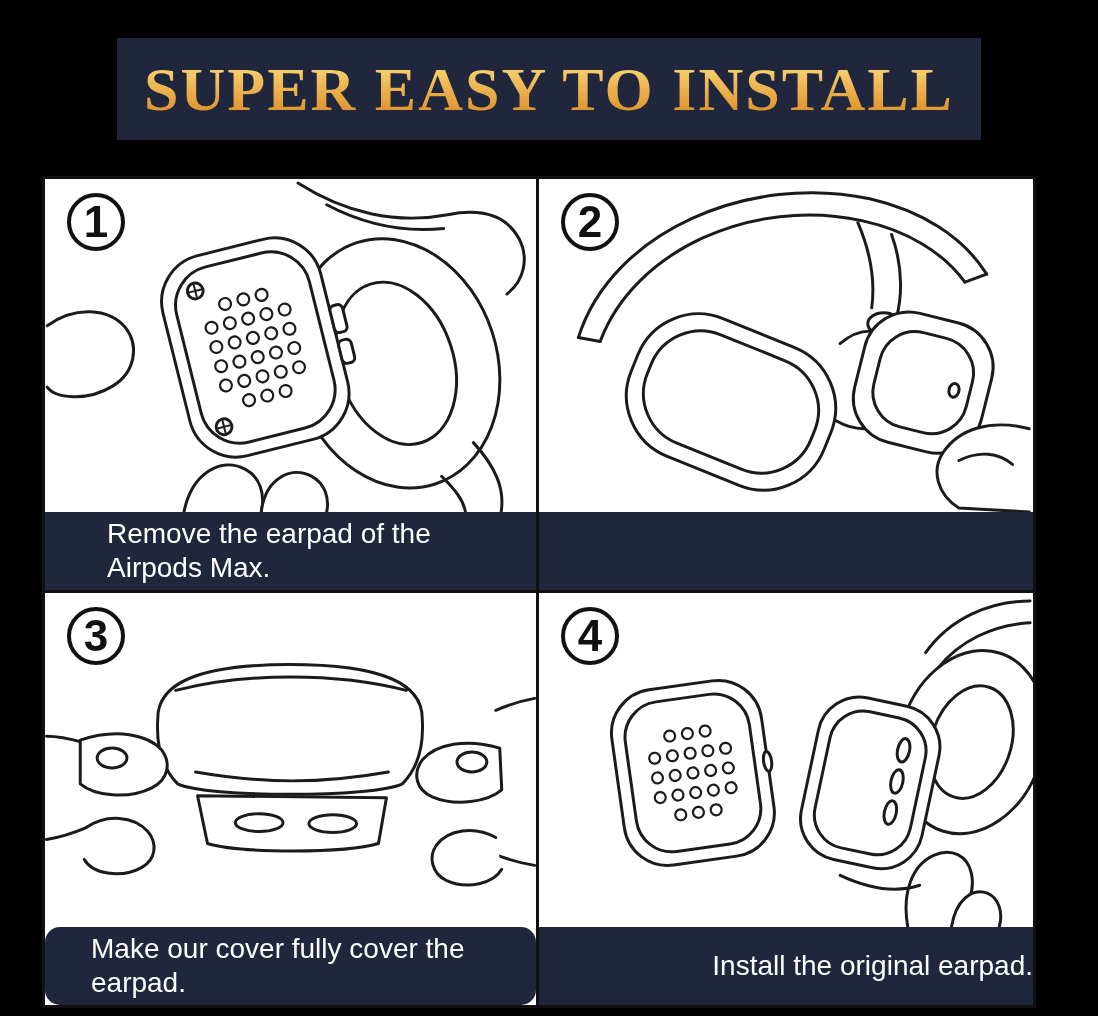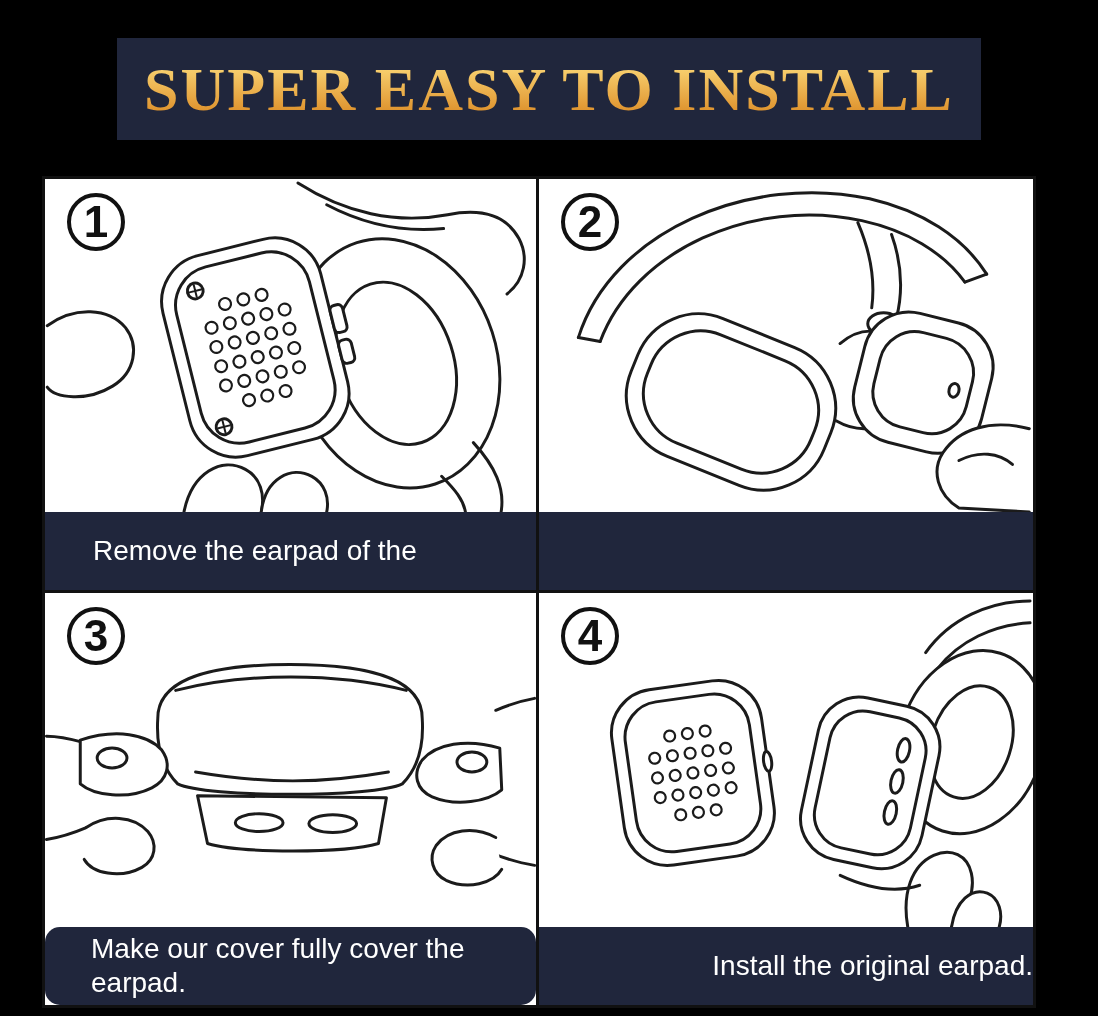--- a/index.html
+++ b/index.html
@@ -83,21 +83,21 @@
     height: 78px;
     background: var(--caption_bg, #20263c);
     color: var(--caption_text, #ffffff);
     font-size: 28px;
     line-height: 34px;
     display: flex;
     flex-direction: column;
     justify-content: center;
   }
   .caption .line:empty { display: none; }
-  .caption-1 { padding-left: 48px; }
+  .caption-1 { padding-left: 62px; }
   .caption-2 { padding-left: 36px; }
   .caption-3 { padding-left: 46px; border-radius: 15px; }
   .caption-4 { padding-left: 64px; align-items: flex-end; }
 </style>
 </head>
 <body>
 
 <div class="page">
 
   <div class="banner">
@@ -164,20 +164,21 @@
 
             <path d="M0,148 C28,128 62,130 79,150 C93,168 89,195 66,209 C40,225 8,221 0,210" fill="#fff"></path>
 
             <path d="M138,336 C146,296 176,280 200,293 C215,301 220,318 216,336" fill="#fff"></path>
             <path d="M216,336 C220,302 246,289 267,300 C280,307 285,322 282,336" fill="#fff"></path>
           </g>
         </svg>
       </div>
       <div class="caption caption-1">
         <div class="line">Remove the earpad of the</div>
+        <div class="line">Airpods Max.</div>
       </div>
     </div>
 
     <div class="cell">
       <div class="badge">2</div>
       <div class="illus">
         <svg viewBox="0 0 491 336">
           <g fill="none" stroke="#1b1b1b" stroke-width="3" stroke-linecap="round" stroke-linejoin="round">
 
             <path d="M36,160 C70,52 210,-6 330,20 C382,32 424,58 448,96"></path>

